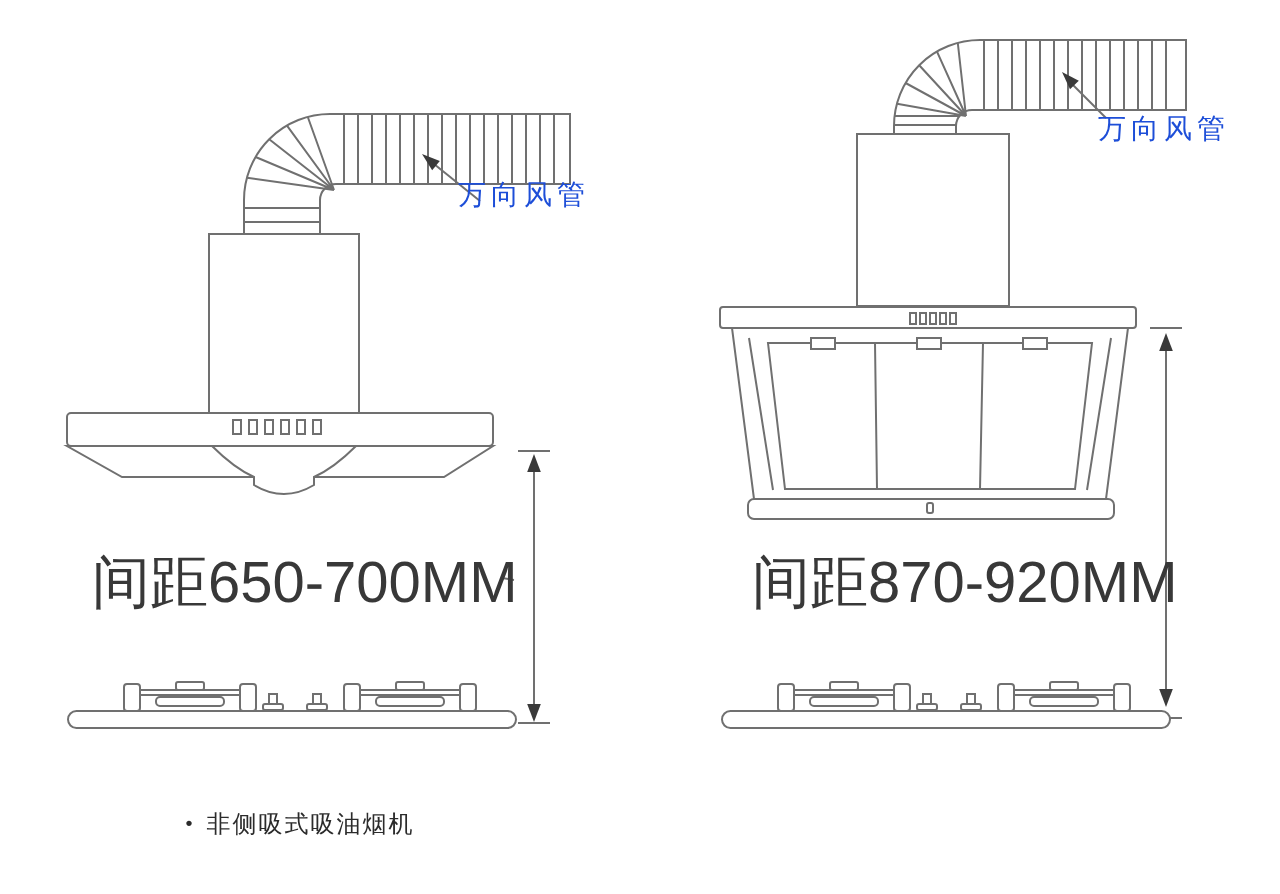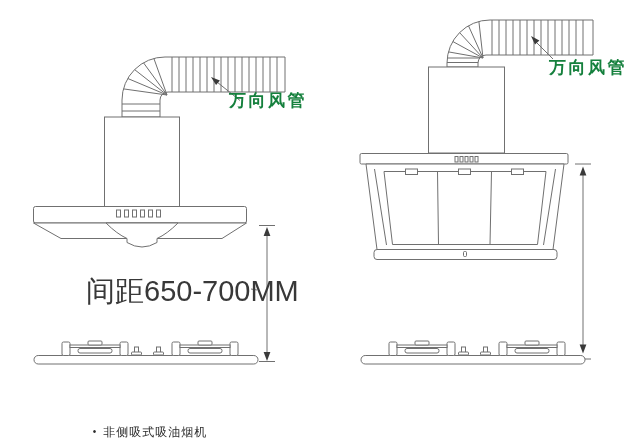--- a/index.html
+++ b/index.html
@@ -6,25 +6,24 @@
   .canvas{
     position:relative;
     width:640px;height:447px;
     background:#ffffff;
     overflow:hidden;
     font-family:"Liberation Sans", sans-serif;
   }
   .diagram-svg{position:absolute;left:0;top:0;}
   .duct-label{
     position:absolute;
-    font-size:17px;
-    color:#15803d;
+    font-size:14px;
+    color:#1d4ed8;
     letter-spacing:2.5px;
     white-space:nowrap;
-    font-weight:bold;
   }
   .spacing-label{
     position:absolute;
     font-size:29px;
     font-weight:300;
     color:#383838;
     white-space:nowrap;
   }
   .caption{
     position:absolute;
@@ -144,21 +143,22 @@
 
       <use href="#stove" transform="translate(327,0)"></use>
 
     </g>
   </svg>
 
   <div class="duct-label" style="left:229px;top:89px;">万向风管</div>
 
   <div class="duct-label" style="left:549px;top:56px;">万向风管</div>
 
-  <div class="spacing-label" style="left:46px;top:272px;margin-left:40px;">间距650-700MM</div>
+  <div class="spacing-label" style="left:46px;top:272px;">间距650-700MM</div>
 
+  <div class="spacing-label" style="left:376px;top:272px;">间距870-920MM</div>
 
-  <div class="caption" style="left:0px;top:424px;width:300px;">
+  <div class="caption" style="left:0px;top:404px;width:300px;">
     <span class="bullet">•</span><span>非侧吸式吸油烟机</span>
   </div>
 
 
 </div>
 
 </body></html>

